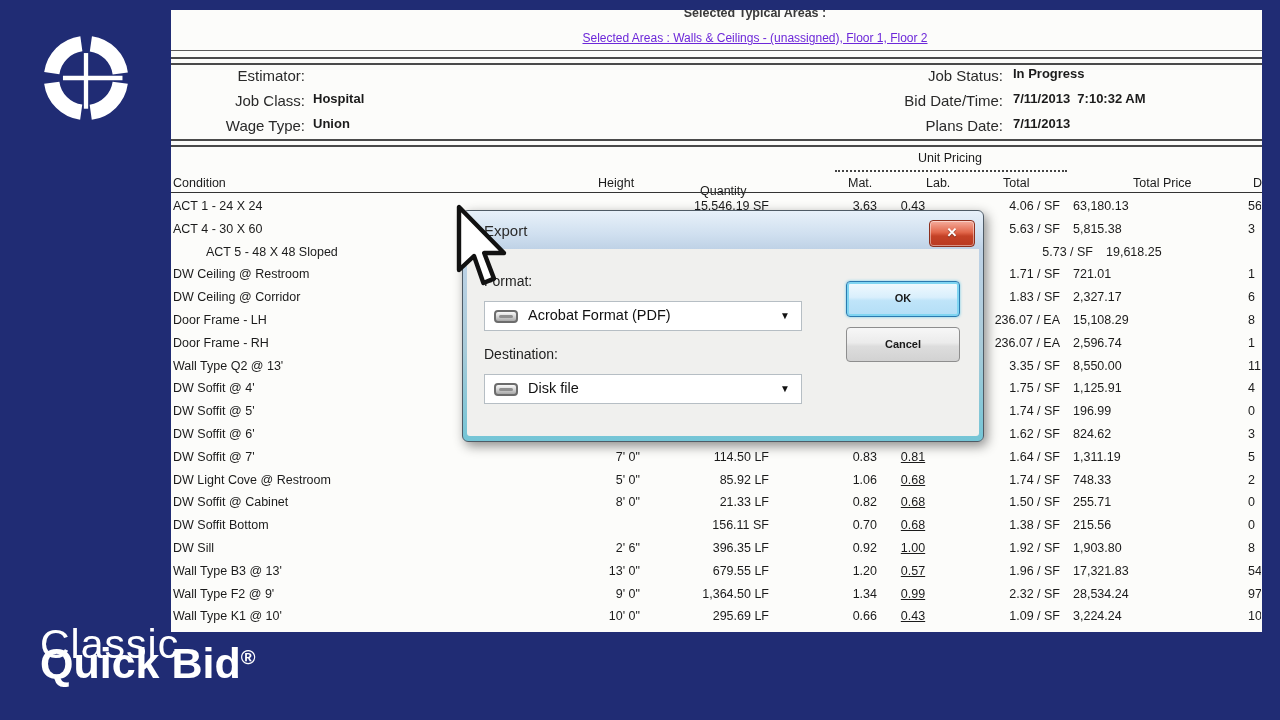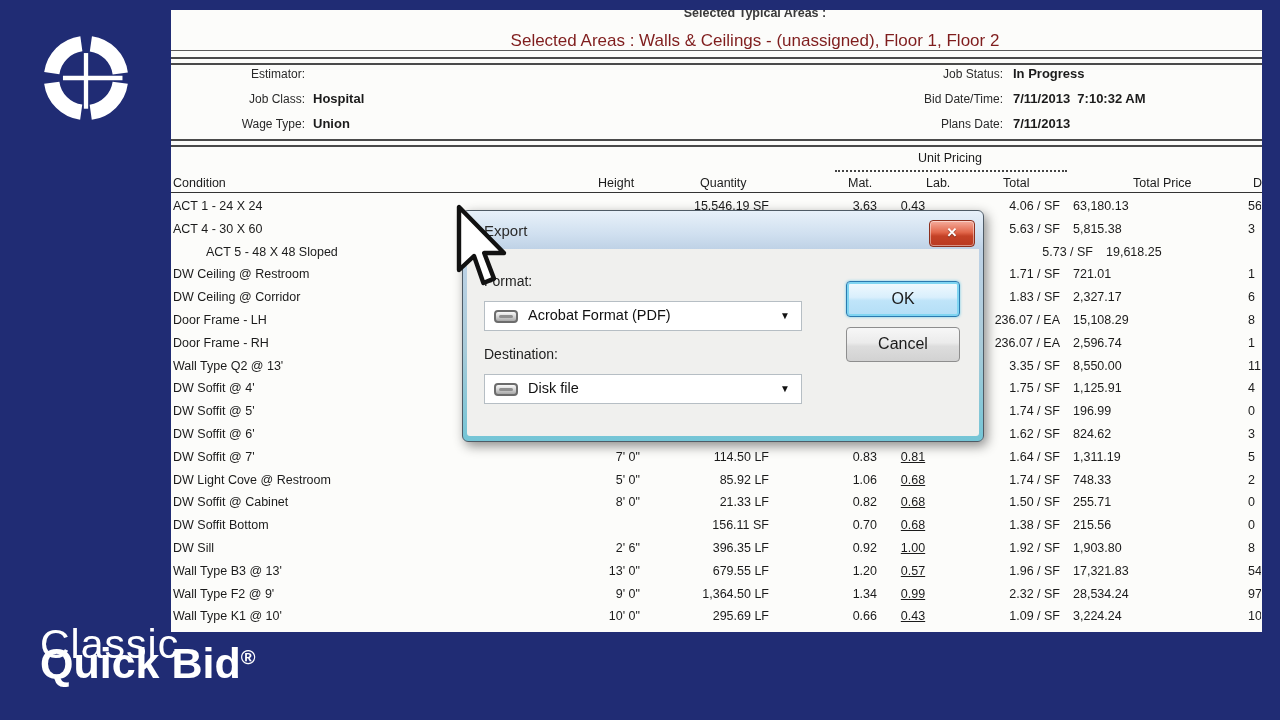--- a/index.html
+++ b/index.html
@@ -15,27 +15,27 @@
   .brand-classic{top:624px;font-size:41px;font-weight:400;letter-spacing:1px;}
   .brand-quickbid{top:642px;font-size:43px;font-weight:700;letter-spacing:0px;}
   .brand-reg{font-size:20px;vertical-align:14px;font-weight:700;}
   
   #page{
     position:absolute;left:171px;top:10px;width:1091px;height:622px;
     background:#fcfcfa;overflow:hidden;color:#1b1b1b;
   }
   .centered{position:absolute;transform:translateX(-50%);white-space:nowrap;}
   .title-top{left:584px;top:-4px;font-size:12.5px;font-weight:700;color:#3a3a3a;}
-  .title-sub{left:584px;top:21px;font-size:17px;color:#7f1d1d;}
+  .title-sub{left:584px;top:21px;font-size:12px;color:#6d28d9;text-decoration:underline;}
   .rule{position:absolute;left:0;right:0;}
   .rule-thin{top:40px;border-top:1.5px solid #5a5a5a;}
   .rule-double1{top:47px;height:4px;border-top:2px solid #4a4a4a;border-bottom:2px solid #4a4a4a;}
   .rule-double2{top:129px;height:4px;border-top:2px solid #4a4a4a;border-bottom:2px solid #4a4a4a;}
   .rule-colhead{top:182px;border-top:1.5px solid #333;}
-  .ji{position:absolute;font-size:12px;height:16px;}
+  .ji{position:absolute;font-size:15px;height:16px;}
   .ji-label{text-align:right;color:#2a2a2a;}
   .ji-value{font-weight:700;font-size:13px;white-space:pre;}
   .up-label{left:779px;top:141px;font-size:12.5px;}
   .up-dotted{position:absolute;left:664px;width:232px;top:160px;border-top:2px dotted #444;}
   .colhead{position:absolute;top:166px;font-size:12.5px;white-space:nowrap;}
   
   .trow{position:absolute;left:0;right:0;height:22px;font-size:12.5px;}
   .cell{position:absolute;top:0;white-space:nowrap;}
   .cell.cond{left:2px;}
   .cell.h{left:330px;width:139px;text-align:right;}
@@ -76,21 +76,21 @@
     border:2px solid #6c6c6c;box-sizing:border-box;
   }
   .combo-icon::after{
     content:"";position:absolute;left:3px;right:3px;top:3px;height:3px;border-radius:2px;
     background:#8f8f8f;
   }
   .combo-text{position:absolute;left:43px;top:5px;font-size:14.5px;color:#111;}
   .combo-arrow{position:absolute;right:11px;top:8px;font-size:10px;color:#111;}
   .dlg-btn{
     position:absolute;left:383px;width:114px;box-sizing:border-box;border-radius:4px;
-    font-size:16px;color:#1a1a1a;text-align:center;font-family:"Liberation Sans",sans-serif;
+    font-size:11px;color:#1a1a1a;text-align:center;font-family:"Liberation Sans",sans-serif;font-weight:bold;
   }
   #btn-ok{
     top:70px;height:36px;line-height:33px;
     border:1px solid #2a7ab0;
     background:linear-gradient(180deg,#f2fafe 0%,#d9effc 45%,#bfe4f9 55%,#b3def6 100%);
     box-shadow:inset 0 0 0 2px #7fd5f2, 0 0 3px #6ecbe8;
   }
   #btn-cancel{
     top:116px;height:35px;line-height:32px;
     border:1px solid #8e8e8e;
@@ -132,21 +132,21 @@
   <div class="ji ji-label" style="left:600px;width:232px;top:107px;">Plans Date:</div>
   <div class="ji ji-value" style="left:842px;top:106px;text-align:right;">7/11/2013</div>
 
   <div class="rule rule-double2"></div>
 
   <div class="centered up-label">Unit Pricing</div>
   <div class="up-dotted"></div>
 
   <div class="colhead" style="left:2px;">Condition</div>
   <div class="colhead" style="left:427px;">Height</div>
-  <div class="colhead" style="left:529px;">Quantity</div>
+  <div class="colhead" style="left:529px;margin-top:8px;">Quantity</div>
   <div class="colhead" style="left:677px;">Mat.</div>
   <div class="colhead" style="left:755px;">Lab.</div>
   <div class="colhead" style="left:832px;">Total</div>
   <div class="colhead" style="left:962px;">Total Price</div>
   <div class="colhead" style="left:1082px;">D</div>
   <div class="rule rule-colhead"></div>
 
   <div id="rows">
       <div class="trow" style="top: 189px;">
         <div class="cell cond">ACT 1 - 24 X 24</div>

